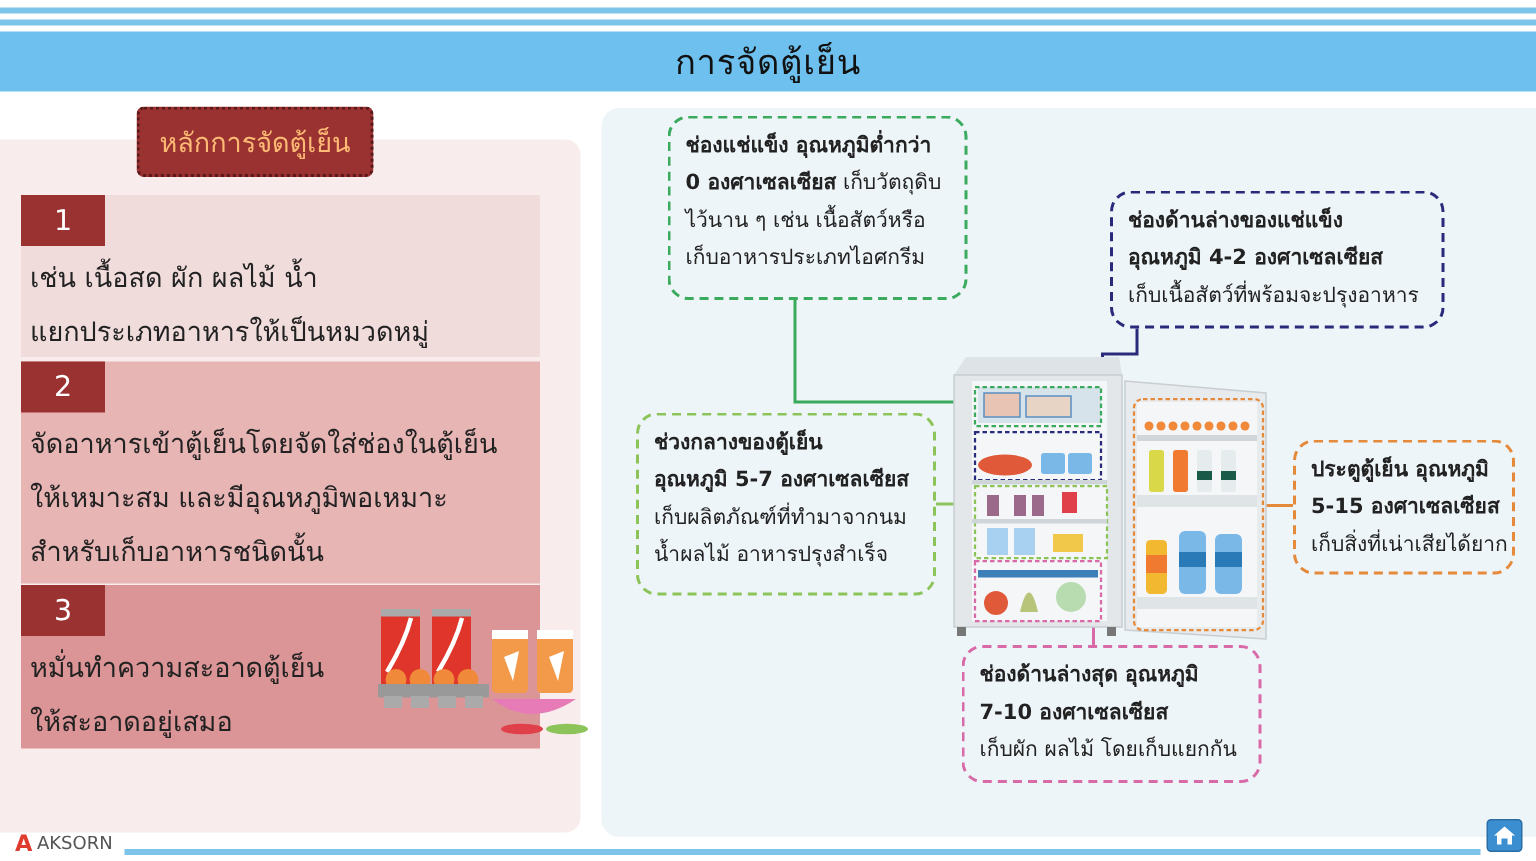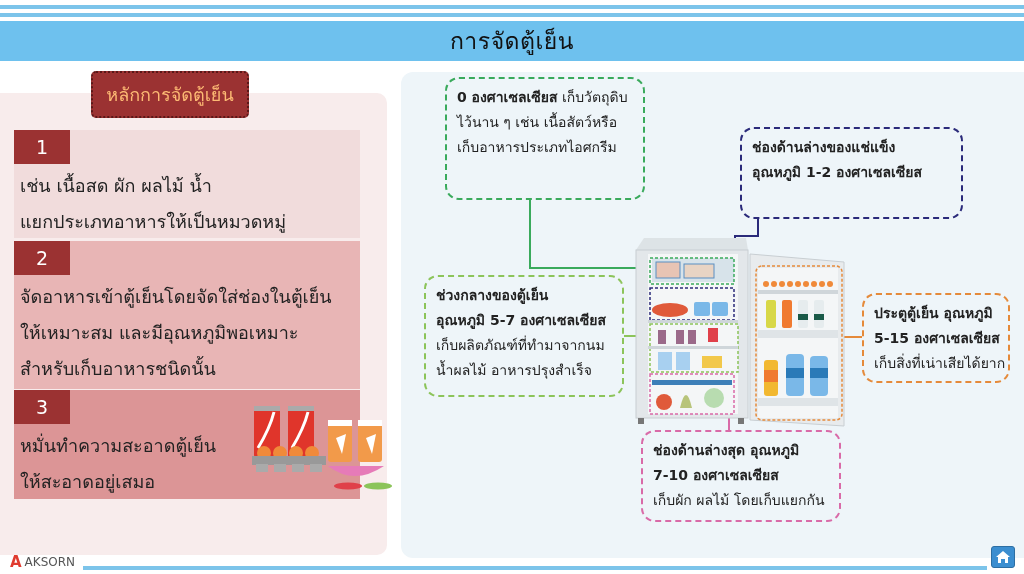--- a/index.html
+++ b/index.html
@@ -172,28 +172,30 @@
   <rect x="130" y="128" width="14" height="36" rx="3" fill="#f2b830"></rect>
   <rect x="130" y="138" width="14" height="12" fill="#f07a30"></rect>
   <rect x="152" y="122" width="18" height="42" rx="4" fill="#7ab8e8"></rect>
   <rect x="152" y="136" width="18" height="10" fill="#2a7ab8"></rect>
   <rect x="176" y="124" width="18" height="40" rx="4" fill="#7ab8e8"></rect>
   <rect x="176" y="136" width="18" height="10" fill="#2a7ab8"></rect>
   <rect x="124" y="166" width="80" height="8" fill="#dfe4e7"></rect>
 </svg>
 
 <div class="callout c-freezer">
+  <div><b>ช่องแช่แข็ง อุณหภูมิต่ำกว่า</b></div>
   <div><b>0 องศาเซลเซียส</b><span> เก็บวัตถุดิบ</span></div>
   <div>ไว้นาน ๆ เช่น เนื้อสัตว์หรือ</div>
   <div>เก็บอาหารประเภทไอศกรีม</div>
 </div>
 
 <div class="callout c-under">
   <div><b>ช่องด้านล่างของแช่แข็ง</b></div>
-  <div><b>อุณหภูมิ 1-2 องศาเซลเซียส</b></div>
+  <div><b>อุณหภูมิ 4-2 องศาเซลเซียส</b></div>
+  <div>เก็บเนื้อสัตว์ที่พร้อมจะปรุงอาหาร</div>
 </div>
 
 <div class="callout c-middle">
   <div><b>ช่วงกลางของตู้เย็น</b></div>
   <div><b>อุณหภูมิ 5-7 องศาเซลเซียส</b></div>
   <div>เก็บผลิตภัณฑ์ที่ทำมาจากนม</div>
   <div>น้ำผลไม้ อาหารปรุงสำเร็จ</div>
 </div>
 
 <div class="callout c-door">

